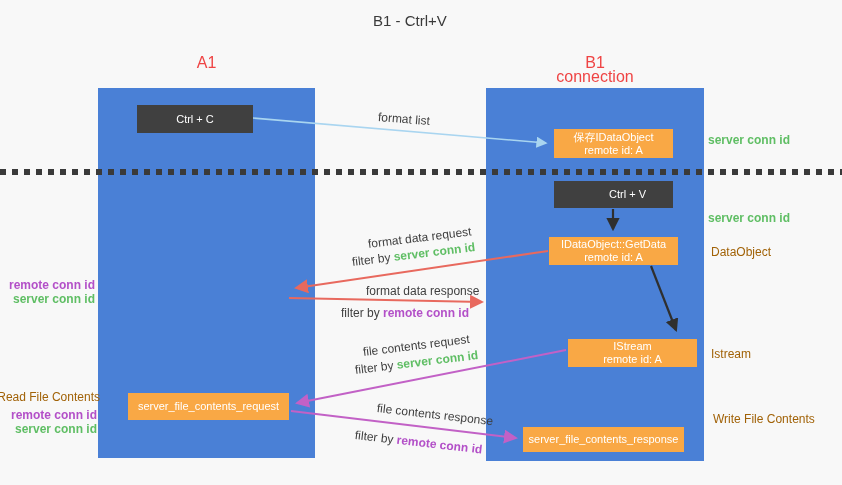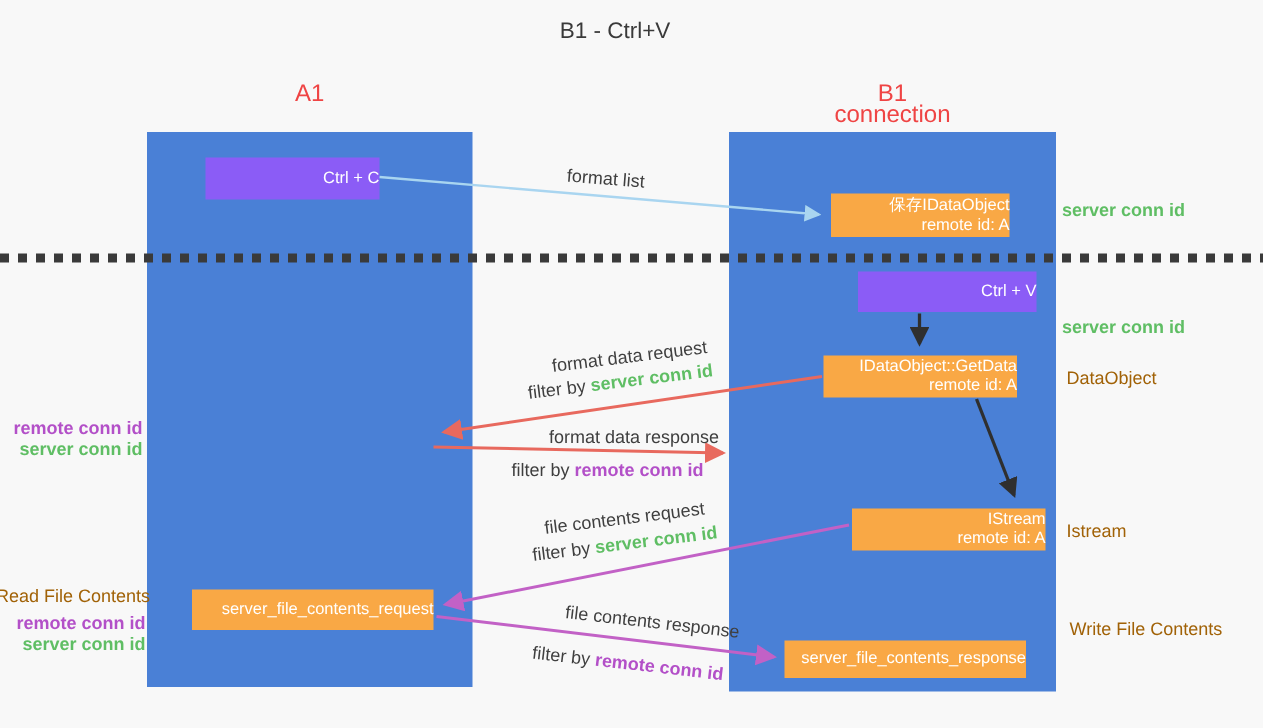--- a/index.html
+++ b/index.html
@@ -16,26 +16,26 @@
 
   .column { position:absolute; background:#4A80D6; z-index:1; }
   .column.left  { left:98px;  top:88px; width:217px; height:370px; }
   .column.right { left:486px; top:88px; width:218px; height:373px; }
 
   .dotted-line { position:absolute; left:0; top:169px; width:842px; height:6px; z-index:4;
     background:repeating-linear-gradient(to right, #3A3A3A 0 6px, transparent 6px 12px); }
 
   .node { position:absolute; z-index:3; display:flex; flex-direction:column; align-items:center;
           justify-content:center; color:#FFFFFF; font-size:11px; line-height:13px; text-align:center; }
-  .node.green  { background:#8b5cf6;align-items:flex-end; }
-  .node.orange { background:#F9A845;align-items:flex-end; }
+  .node.green  { background:#404040; }
+  .node.orange { background:#F9A845; }
 
   .ctrl-c   { left:137px; top:105px; width:116px; height:28px; }
   .save-ido { left:554px; top:129px; width:119px; height:29px; }
-  .ctrl-v   { left:572px; top:181px; width:119px; height:27px;padding-left:28px; }
+  .ctrl-v   { left:554px; top:181px; width:119px; height:27px;padding-left:28px; }
   .getdata  { left:549px; top:237px; width:129px; height:28px; }
   .fmt-req  { left:131px; top:277px; width:156px; height:27px; }
   .fmt-res  { left:488px; top:289px; width:157px; height:28px; }
   .istream  { left:568px; top:339px; width:129px; height:28px; }
   .file-req { left:128px; top:393px; width:161px; height:27px; }
   .file-res { left:523px; top:427px; width:161px; height:25px; }
 
   svg.arrows { position:absolute; left:0; top:0; z-index:5; pointer-events:none; }
 
   .mid-label { position:absolute; z-index:6; font-size:12px; color:#3F3F3F; white-space:nowrap;

